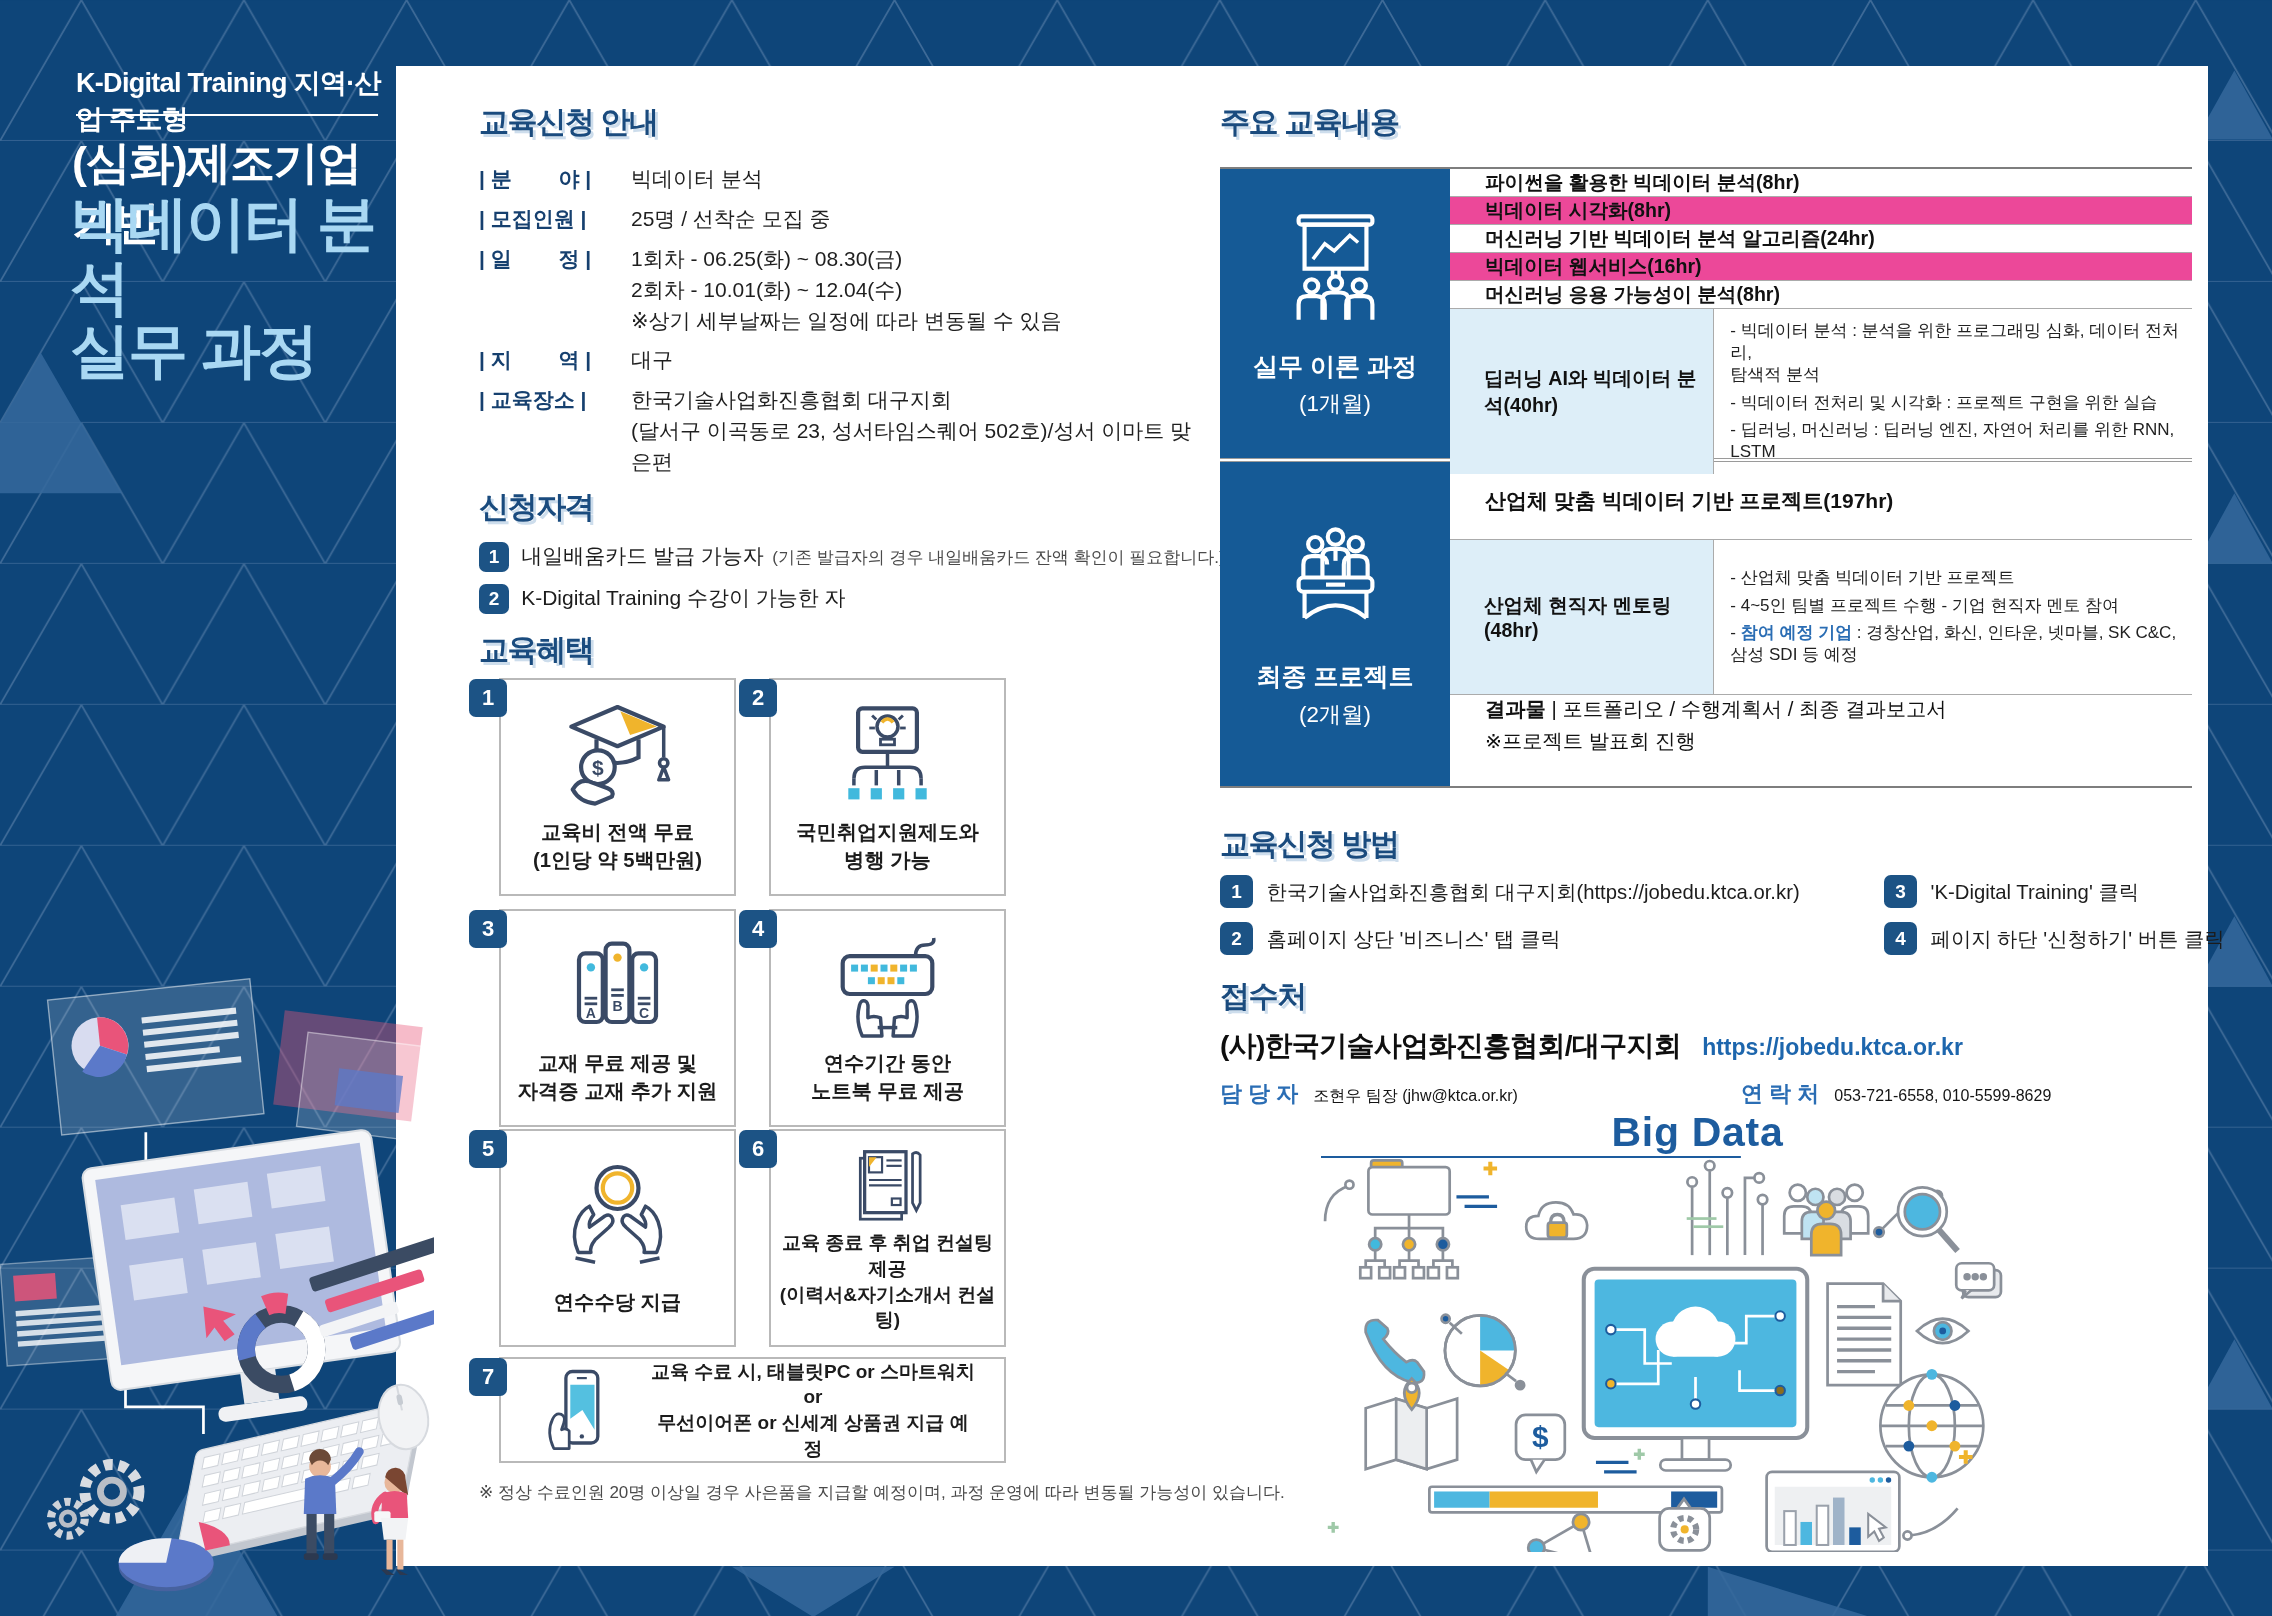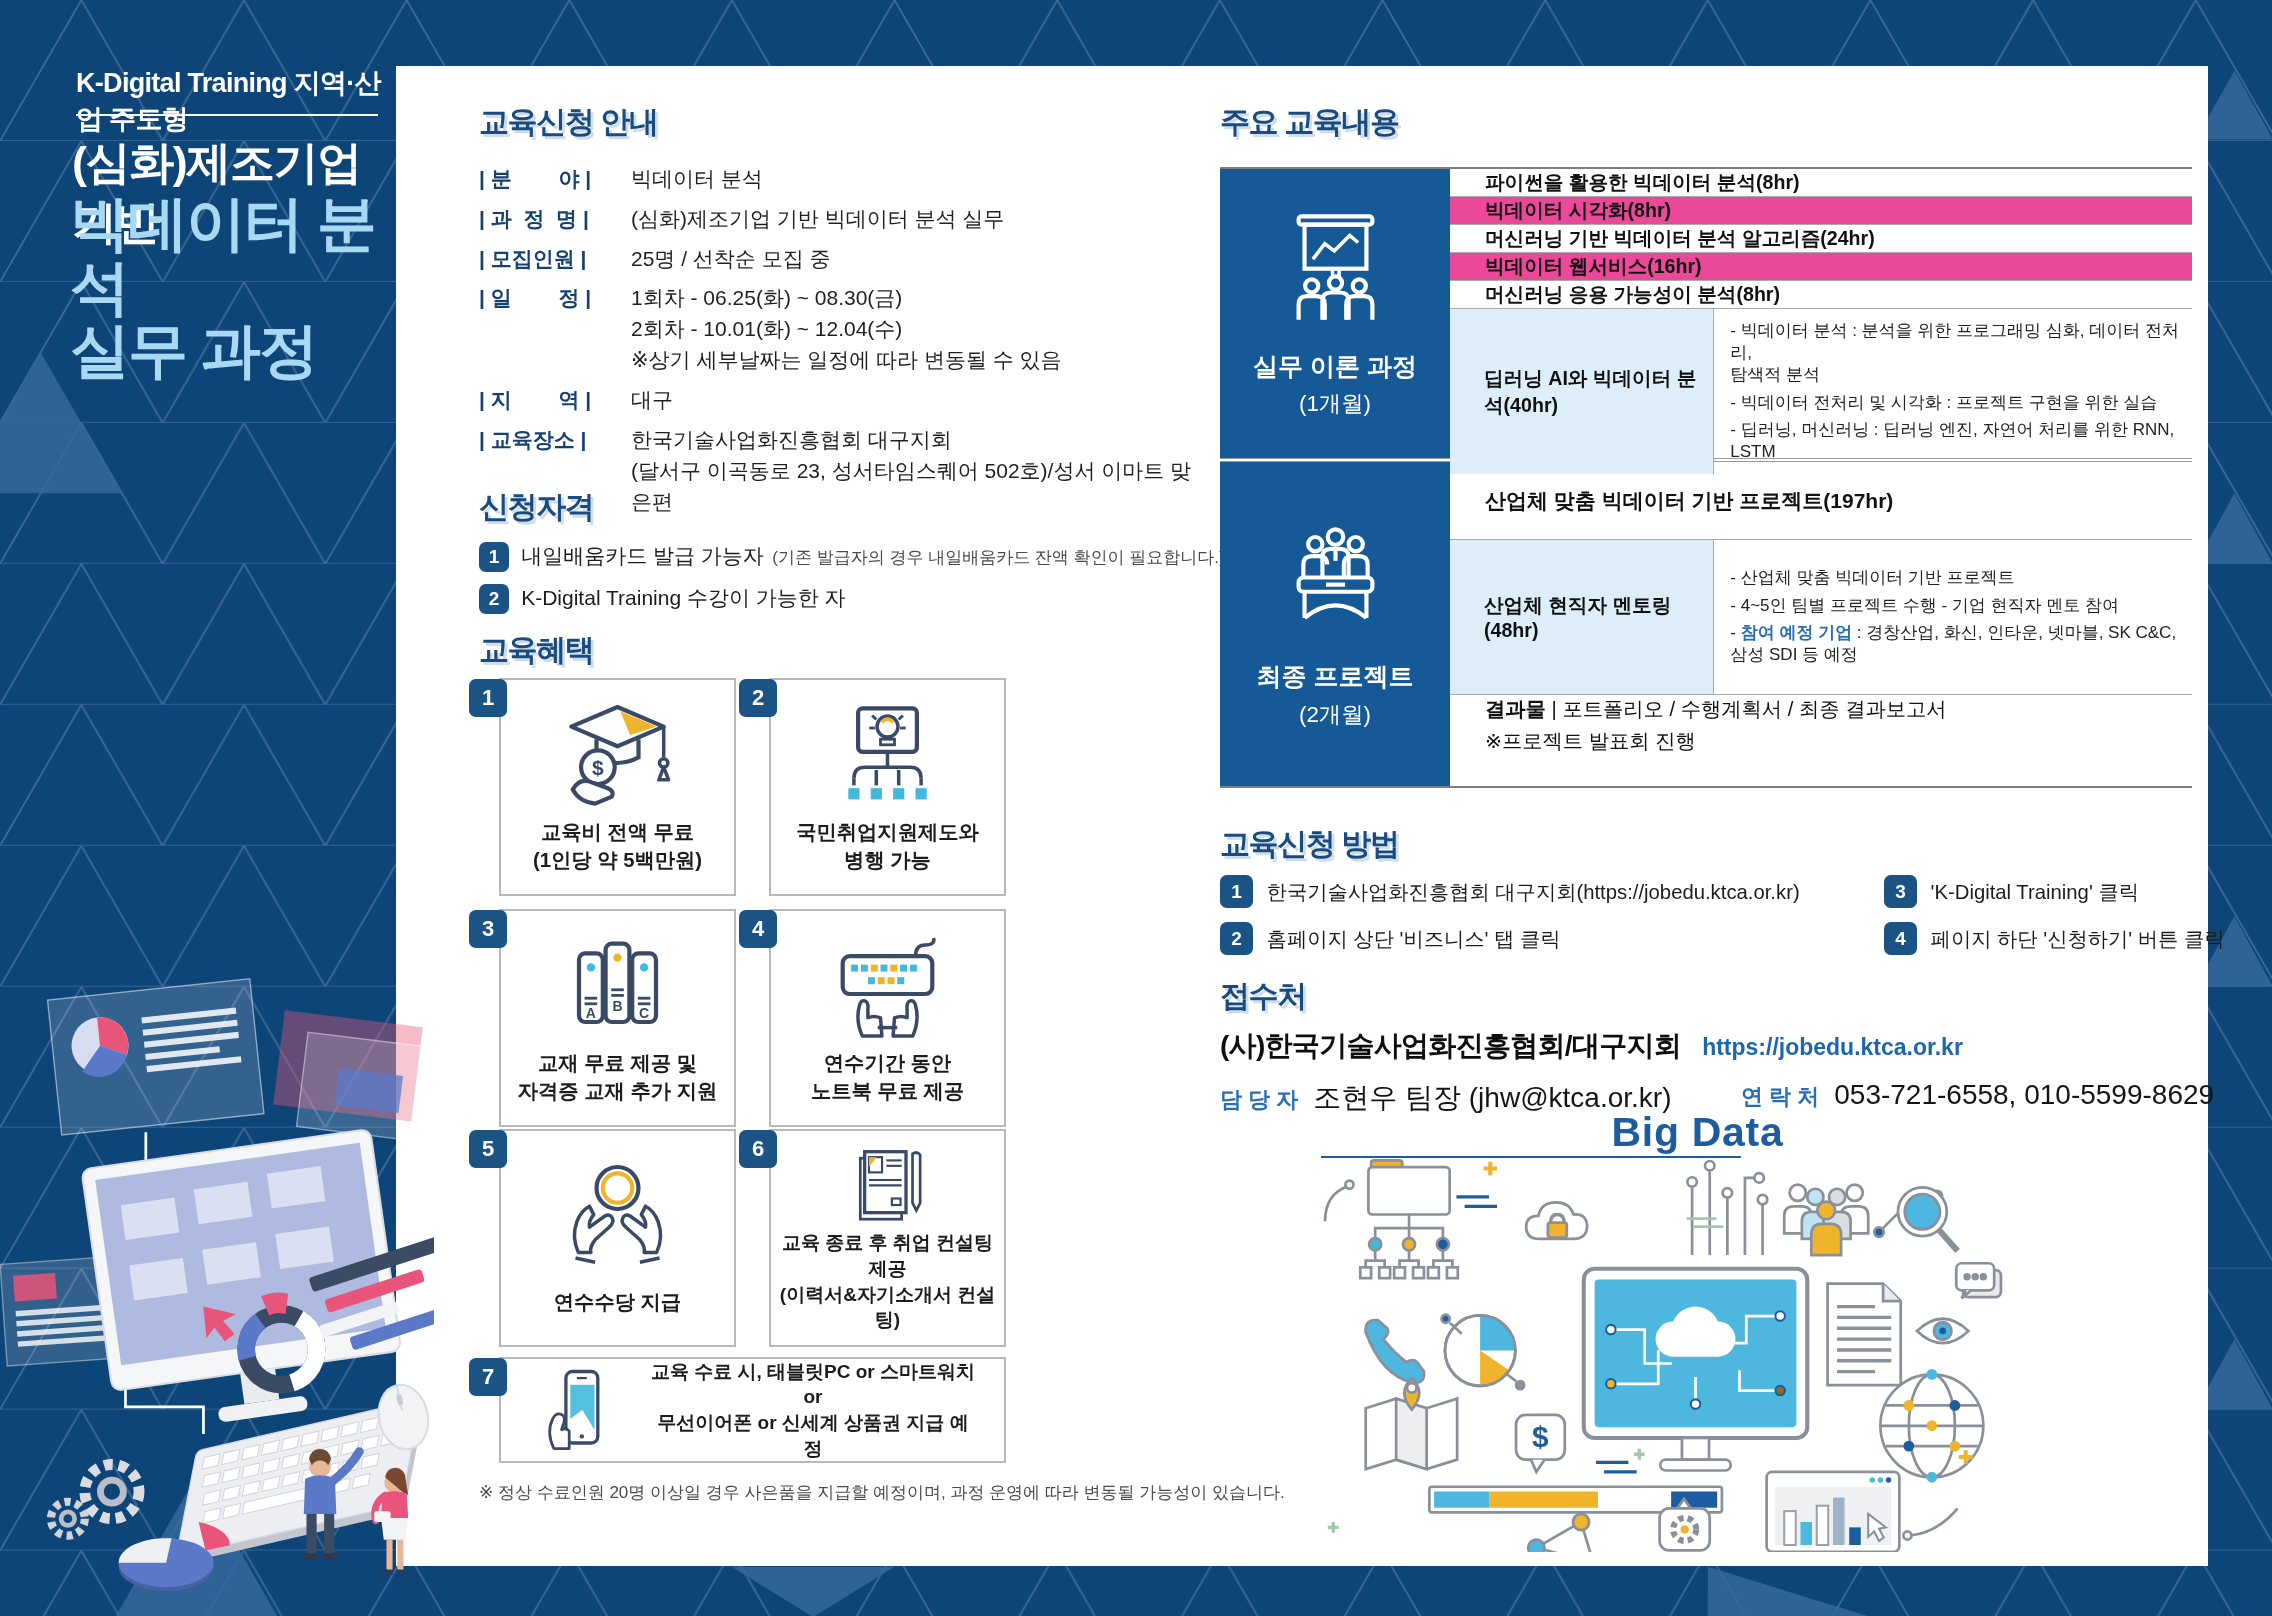--- a/index.html
+++ b/index.html
@@ -70,21 +70,21 @@
   .step{display:flex;align-items:center;gap:13.6px;}
   .step .nbadge{width:33px;height:33px;font-size:19px;flex:0 0 33px;}
   .step-text{font-size:20.3px;color:#1c1c1c;}
 
   
   .c-org{display:flex;align-items:baseline;gap:21px;}
   .c-orgname{font-size:28px;font-weight:800;color:#0e0e0e;letter-spacing:-0.7px;}
   .c-url{font-size:23px;font-weight:800;color:#1d66ad;}
   .c-pair{display:flex;align-items:baseline;gap:15px;}
   .c-label{font-size:22px;font-weight:800;color:#2a6db4;}
-  .c-val{font-size:28px;color:#141414;}
+  .c-val{font-size:16px;color:#141414;}
 
   #bigdata-label{left:1562px;top:1109px;width:271px;text-align:center;font-size:41px;font-weight:800;
     color:#1d5c9e;letter-spacing:0.7px;}
   svg text{font-family:"Liberation Sans","DejaVu Sans",sans-serif;}
 </style>
 </head>
 <body>
 
 <div id="canvas">
 
@@ -278,24 +278,20 @@
   </svg>
 
   <div class="abs h2" style="left:479px;top:102px;">교육신청 안내</div>
 
   <div class="abs" id="fields">
     <div class="frow">
       <span class="flabel">| 분        야 |</span>
       <span class="fvalue">빅데이터 분석</span>
     </div>
     <div class="frow">
-      <span class="flabel">| 과  정  명 |</span>
-      <span class="fvalue">(심화)제조기업 기반 빅데이터 분석 실무</span>
-    </div>
-    <div class="frow">
       <span class="flabel">| 모집인원 |</span>
       <span class="fvalue">25명 / 선착순 모집 중</span>
     </div>
     <div class="frow">
       <span class="flabel">| 일        정 |</span>
       <span class="fvalue">1회차 - 06.25(화) ~ 08.30(금)
 2회차 - 10.01(화) ~ 12.04(수)
 ※상기 세부날짜는 일정에 따라 변동될 수 있음</span>
     </div>
     <div class="frow">

